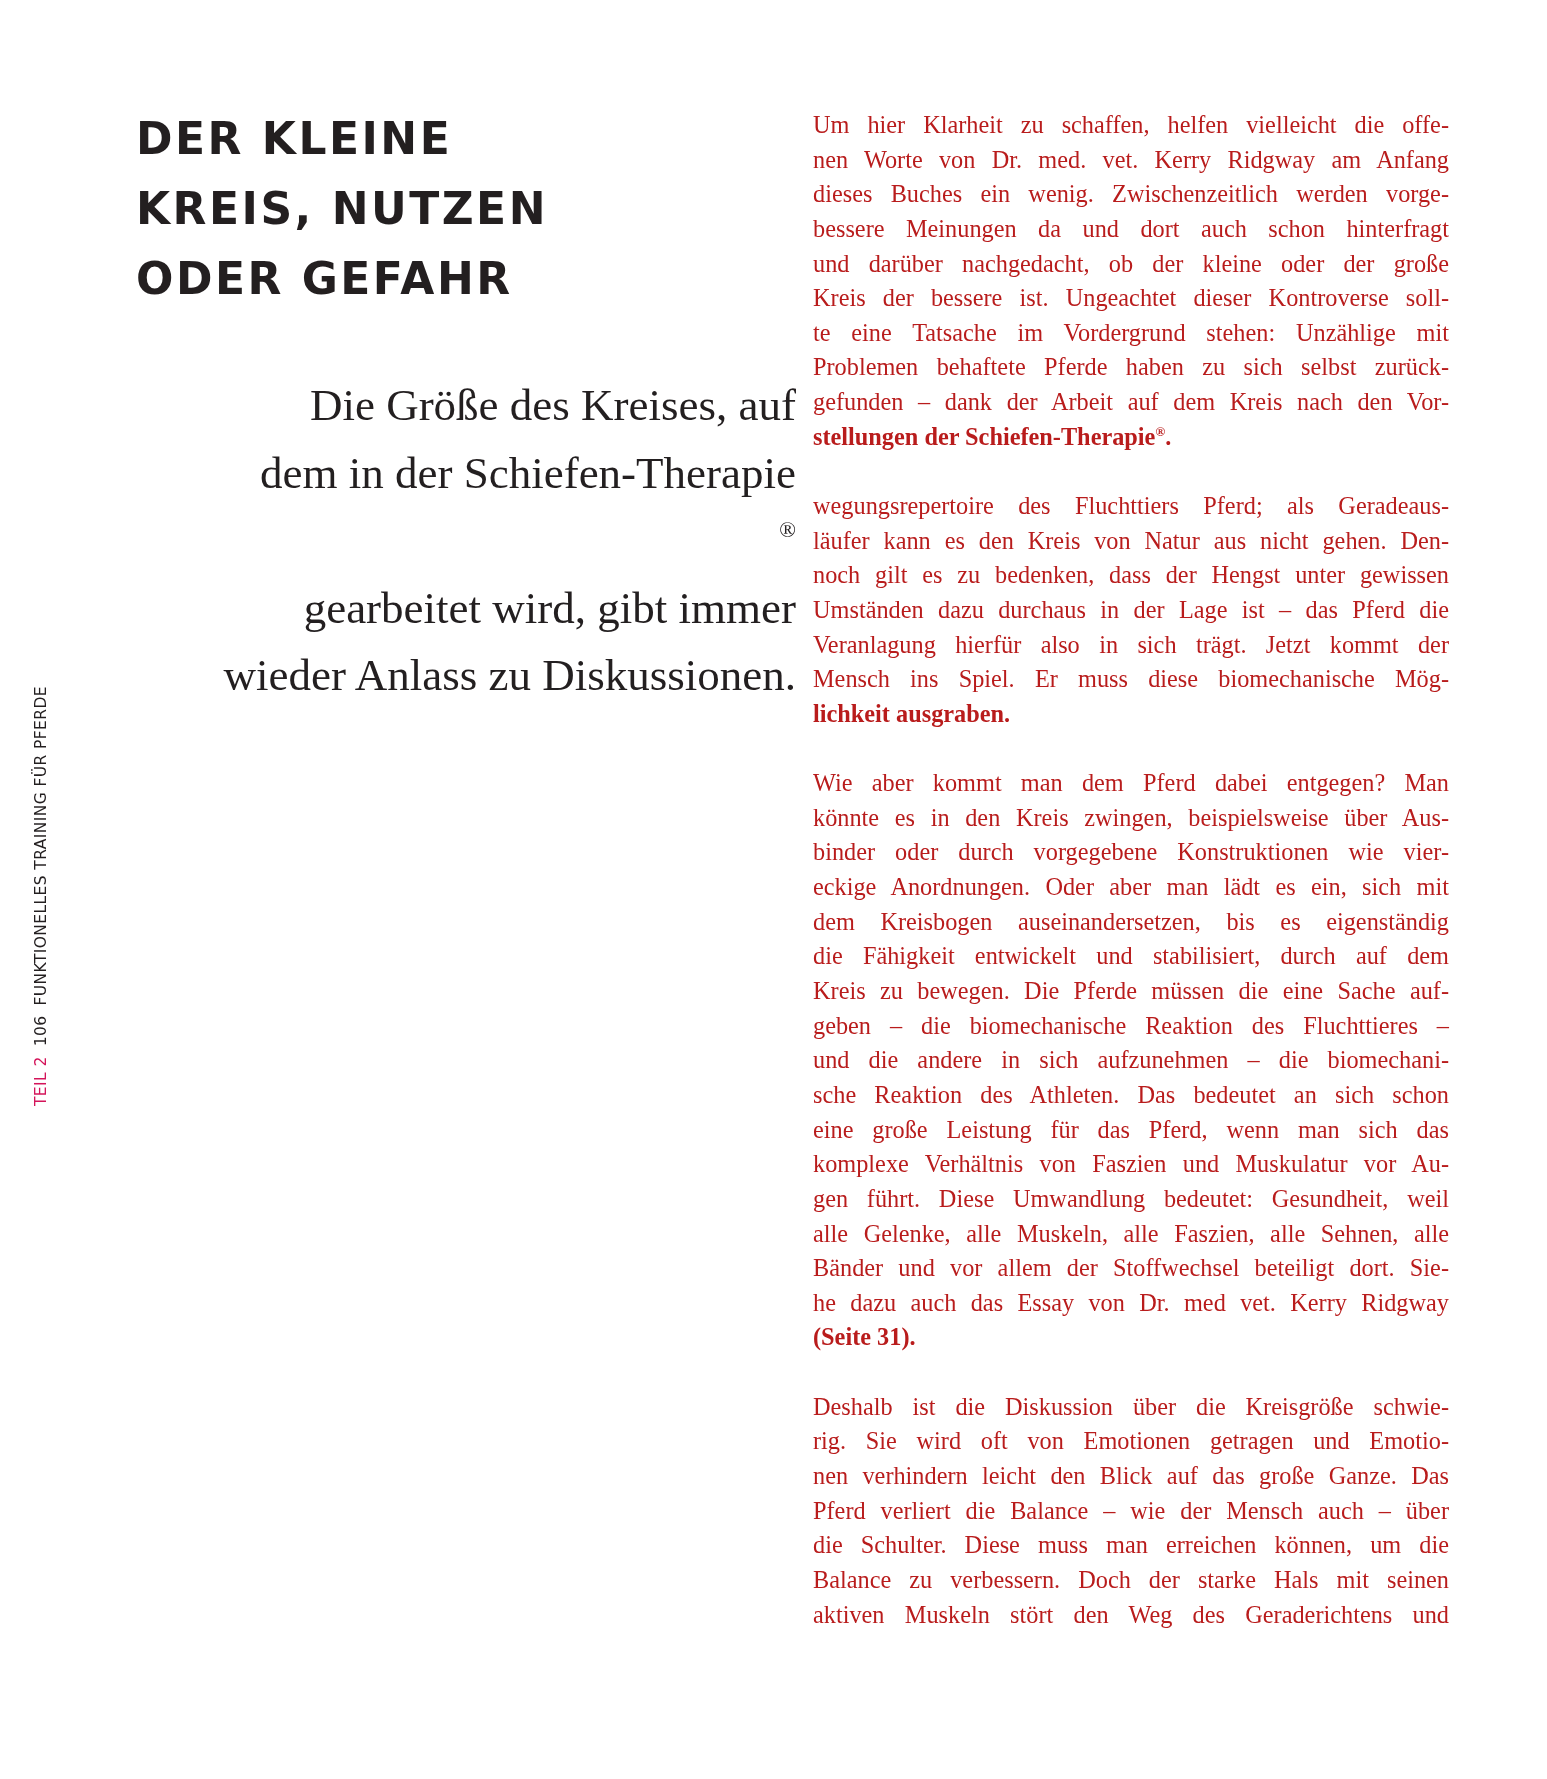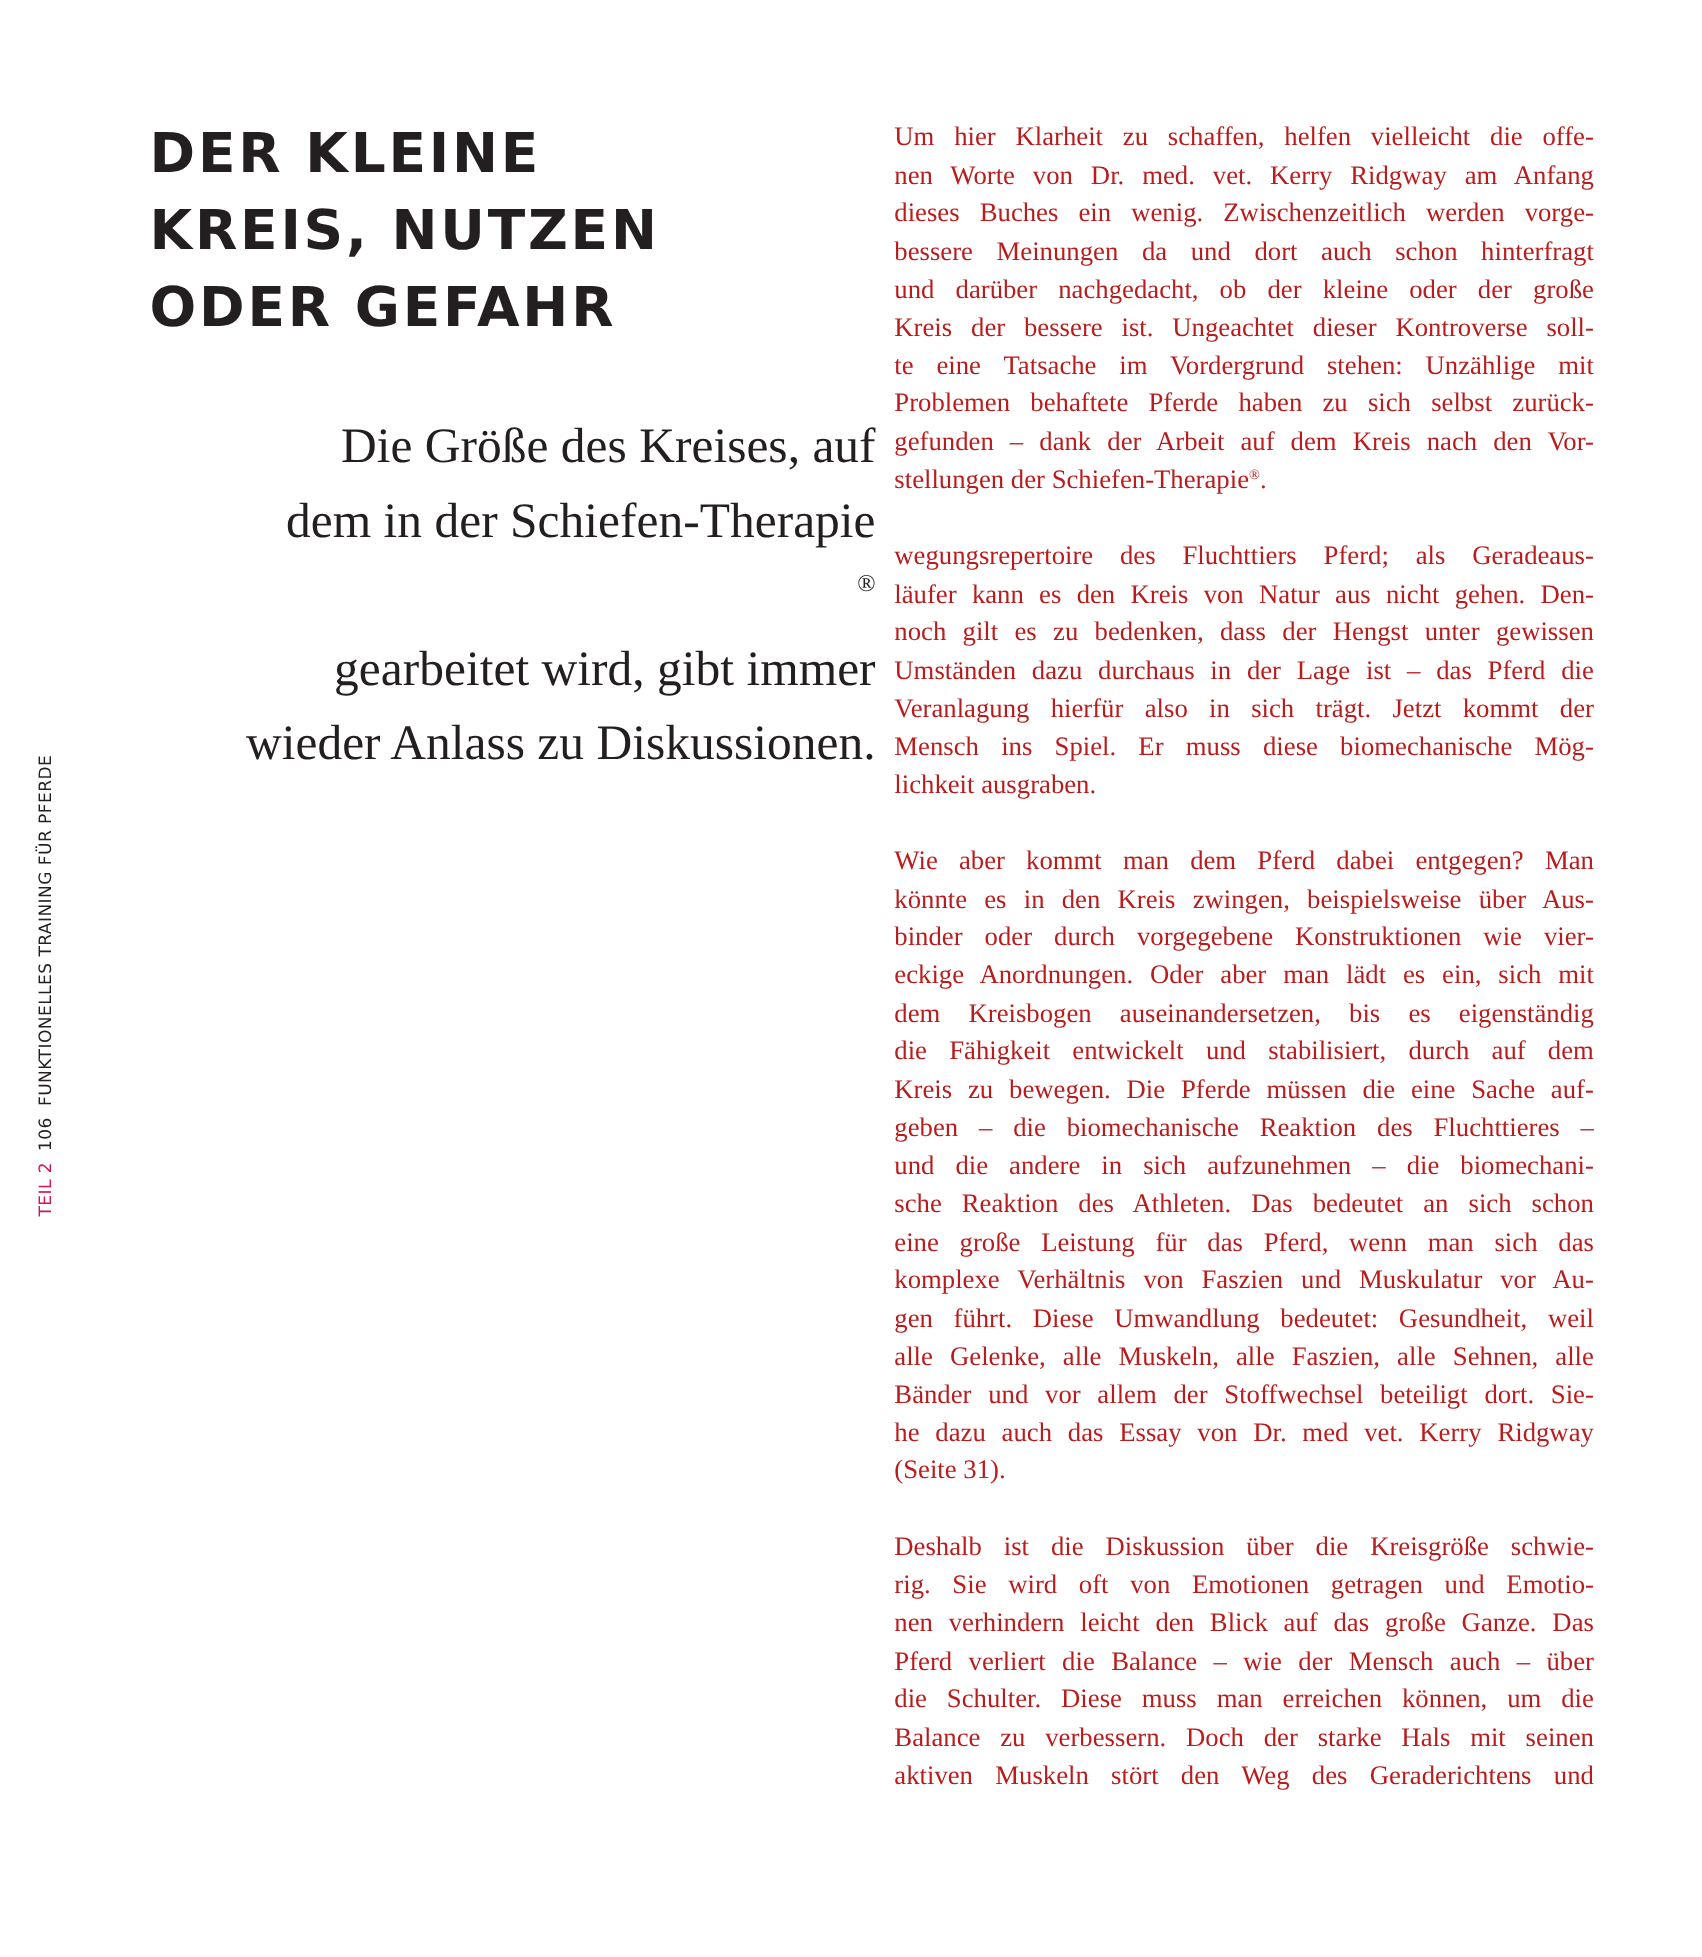--- a/index.html
+++ b/index.html
@@ -35,21 +35,21 @@
       margin-right: 10px;
     }
     .heading {
       position: absolute;
       left: 136px;
       top: 104px;
       width: 640px;
       margin: 0;
       font-family: "DejaVu Sans", sans-serif;
       font-weight: bold;
-      font-size: 50px;
+      font-size: 44px;
       line-height: 70px;
       letter-spacing: 2.5px;
       color: #231f20;
     }
     .heading span {
       display: block;
     }
     .lead {
       position: absolute;
       left: 136px;
@@ -86,20 +86,21 @@
     }
     .line {
       display: block;
       text-align: justify;
       text-align-last: justify;
       white-space: nowrap;
       height: 34.65px;
     }
     .line.last {
       text-align-last: left;
+      font-weight: bold;
     }
     .line sup {
       font-size: 13px;
       vertical-align: 9px;
       line-height: 0;
     }
   </style>
 </head>
 <body>
 

